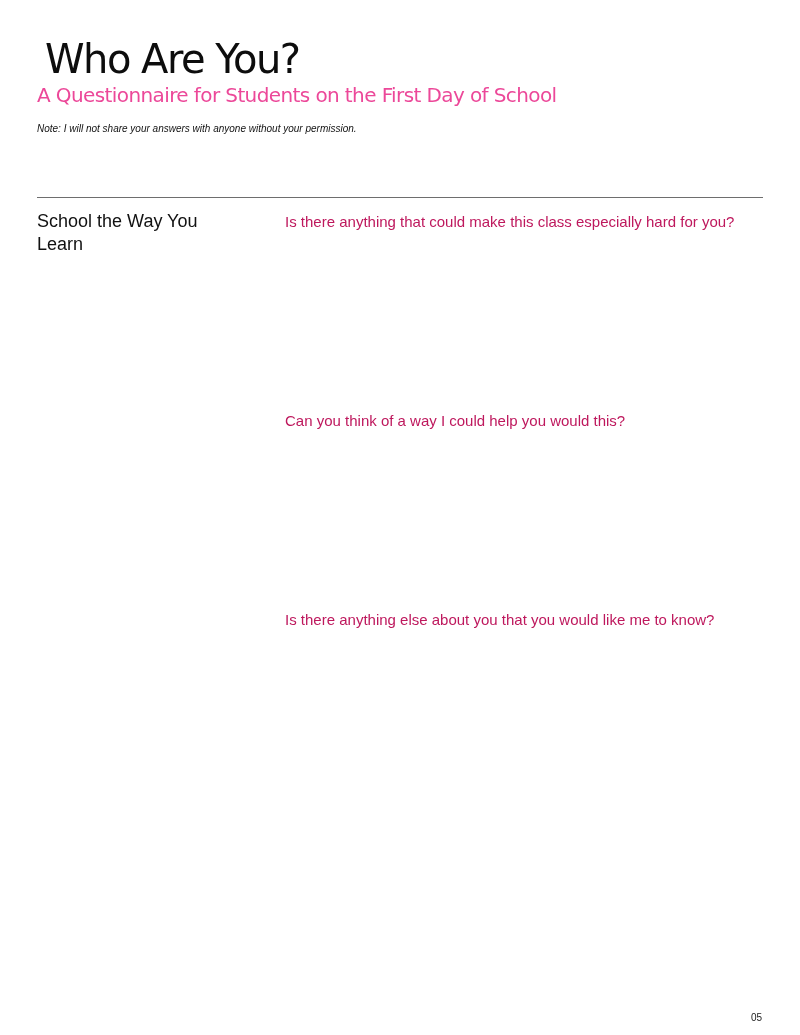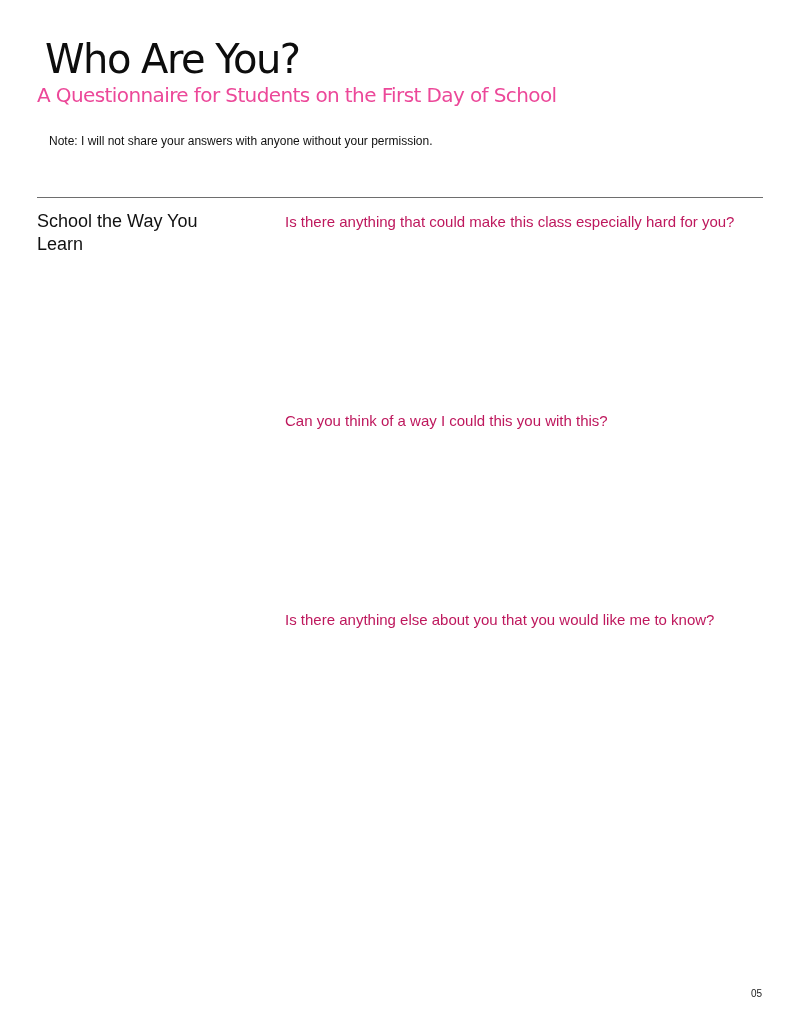--- a/index.html
+++ b/index.html
@@ -11,22 +11,22 @@
       position: absolute; left: 37px; top: 26px; margin: 8px;
       font-family: "DejaVu Sans", sans-serif; font-weight: 500;
       font-size: 40px; letter-spacing: -1.5px; line-height: 50px; color: #0d0d0d;
     }
     .subtitle {
       position: absolute; left: 37px; top: 81px; margin: 0;
       font-family: "DejaVu Sans", sans-serif; font-weight: 400;
       font-size: 20px; letter-spacing: -0.6px; line-height: 28px; color: #ec4899;
     }
     .note {
-      position: absolute; left: 37px; top: 121px; margin: 12px;
-      font-size: 12px; line-height: 16px; color: #111;
+      position: absolute; left: 37px; top: 121px; margin: 0;
+      font-style: italic; font-size: 10px; line-height: 16px; color: #111;
     }
     .divider {
       position: absolute; left: 37px; top: 197px; width: 726px; height: 1px;
       background: #6e6e6e;
     }
     .section-label {
       position: absolute; left: 37px; top: 210px; width: 190px; margin: 0;
       font-size: 18px; line-height: 23px; color: #111;
     }
     .question {
@@ -36,37 +36,37 @@
     .q1 { top: 212px; }
     .q2 { top: 411px; }
     .q3 { top: 610px; text-align: center; }
     .answer-area {
       position: absolute; left: 285px; width: 478px; border: none; background: transparent;
     }
     .a1 { top: 236px; height: 165px; }
     .a2 { top: 435px; height: 165px; }
     .a3 { top: 634px; height: 360px; }
     .page-number {
-      position: absolute; left: 751px; top: 988px; margin: 0;
+      position: absolute; left: 751px; top: 1012px; margin: 0;
       font-size: 10px; line-height: 12px; color: #222;
     }
   </style>
 </head>
 <body>
 
 <h1 class="title">Who Are You?</h1>
 <h2 class="subtitle">A Questionnaire for Students on the First Day of School</h2>
 <p class="note">Note: I will not share your answers with anyone without your permission.</p>
 
 <div class="divider"></div>
 
 <p class="section-label">School the Way You Learn</p>
 
 <p class="question q1">Is there anything that could make this class especially hard for you?</p>
 <div class="answer-area a1"></div>
 
-<p class="question q2">Can you think of a way I could this you with this?</p>
+<p class="question q2">Can you think of a way I could help you would this?</p>
 <div class="answer-area a2"></div>
 
 <p class="question q3">Is there anything else about you that you would like me to know?</p>
 <div class="answer-area a3"></div>
 
 <p class="page-number">05</p>
 
 </body></html>

